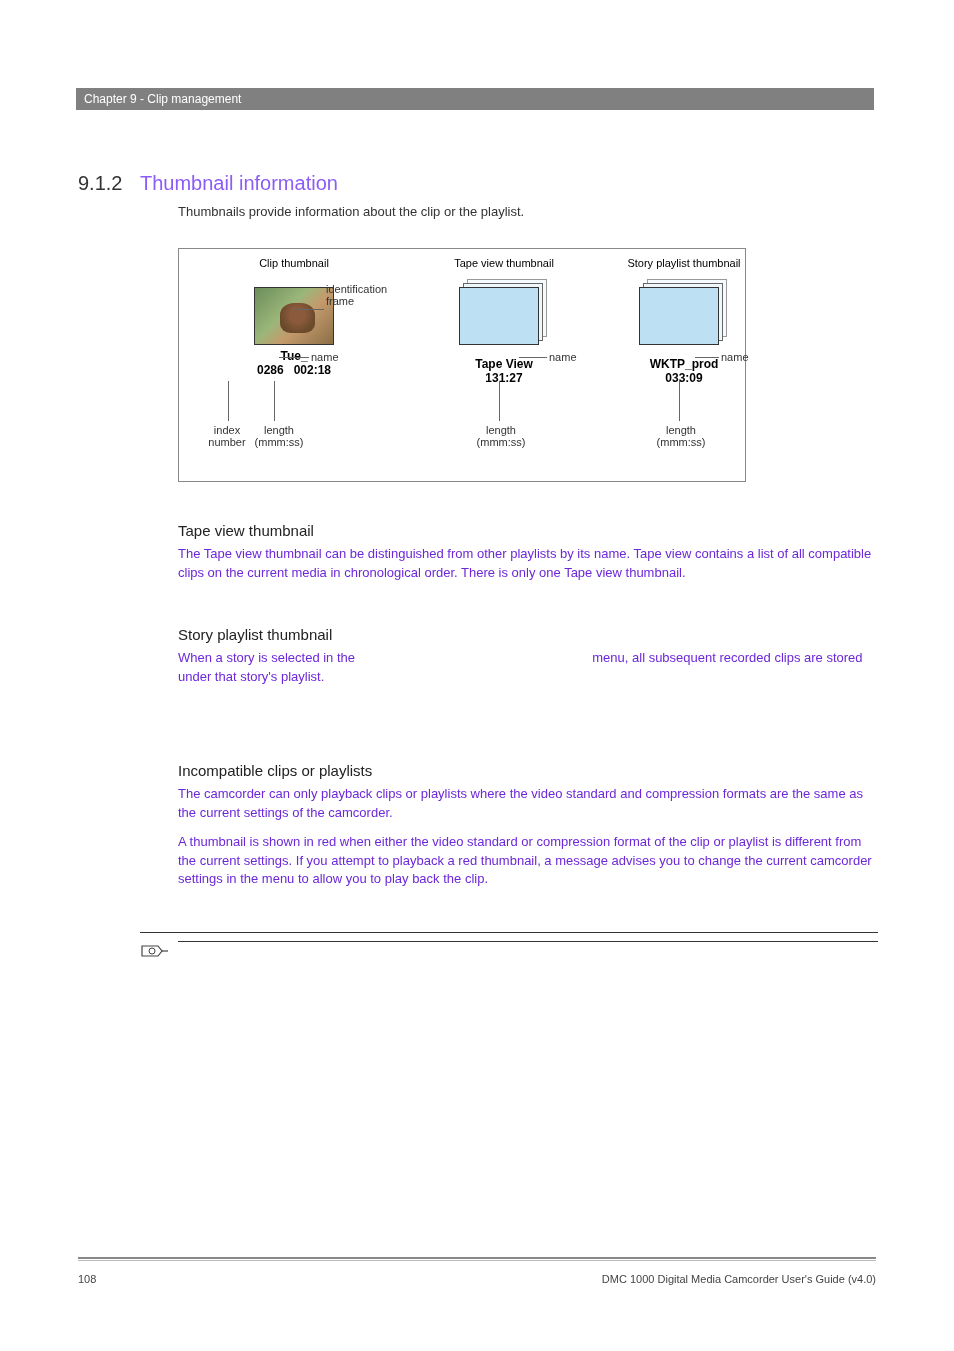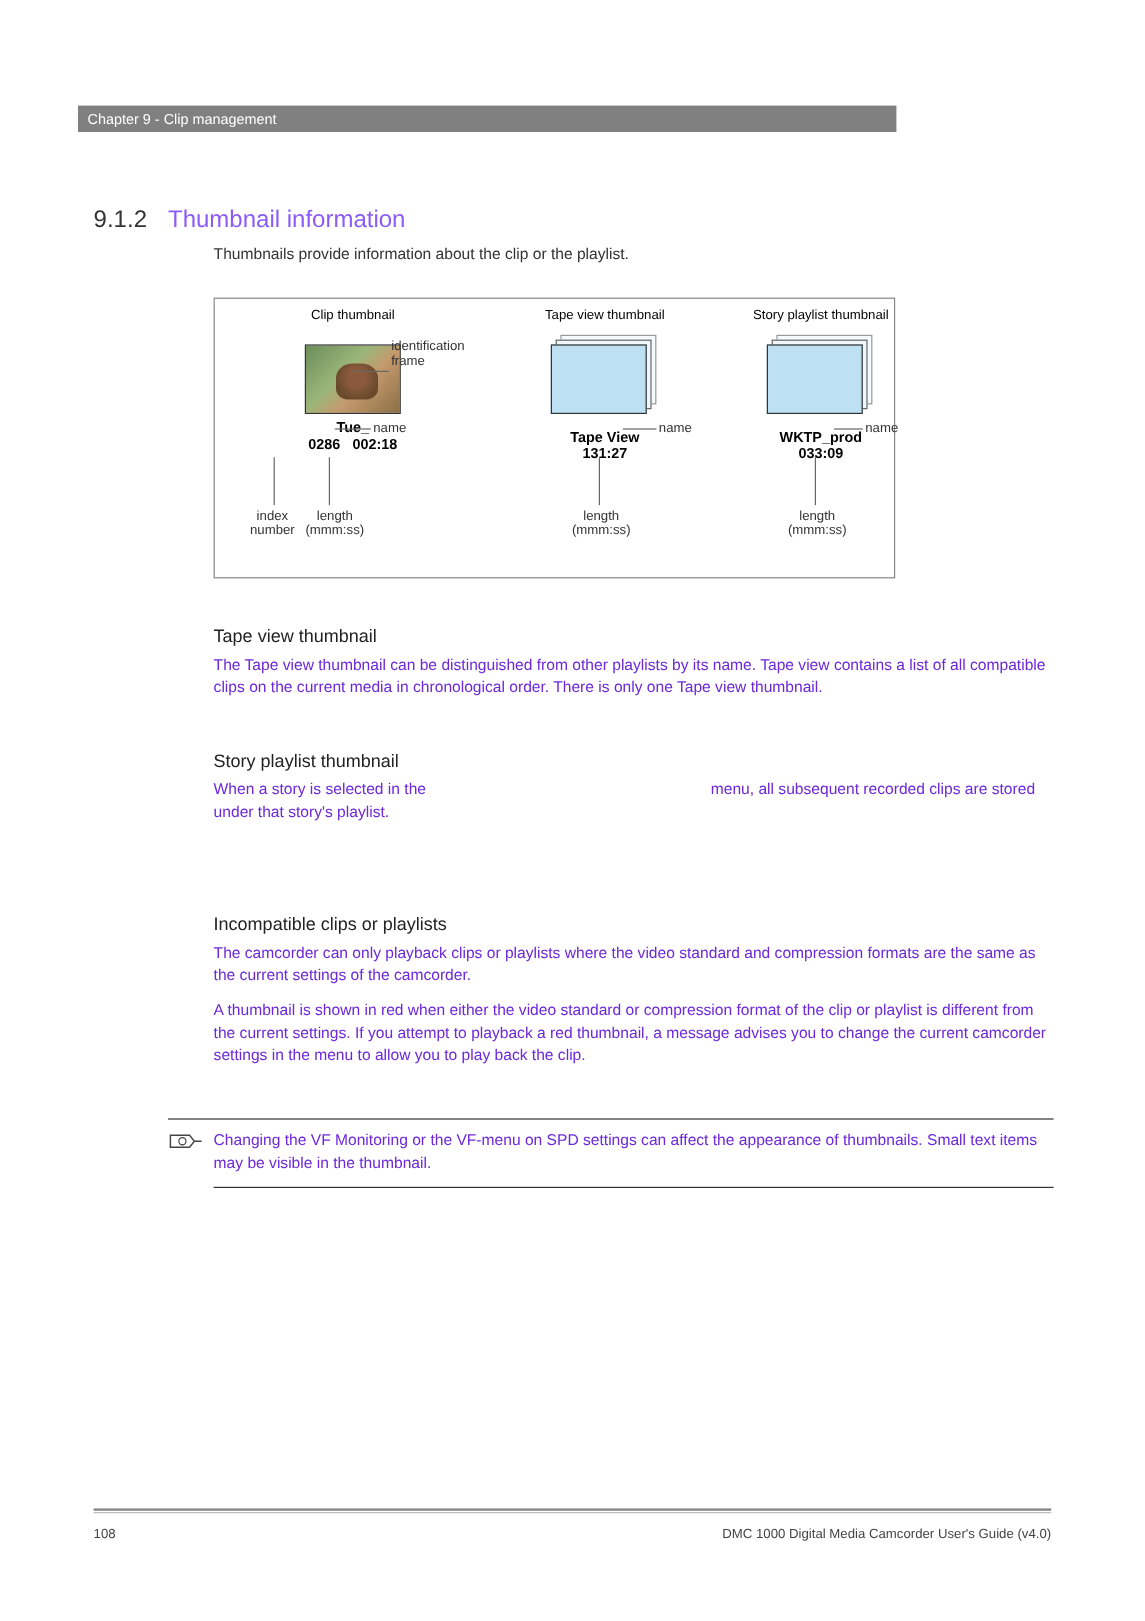--- a/index.html
+++ b/index.html
@@ -7,22 +7,22 @@
     font-family: Arial, Helvetica, sans-serif;
     background: #ffffff;
     width: 954px;
     height: 1351px;
     position: relative;
     color: #000;
   }
   .header-bar {
     position: absolute;
     top: 88px;
-    left: 65px;
-    width: 682px;
+    left: 76px;
+    width: 798px;
     height: 22px;
     background: #808080;
     color: #ffffff;
     font-size: 12px;
     padding-left: 8px;
     line-height: 22px;
   }
   .section-number {
     position: absolute;
     top: 172px;
@@ -278,20 +278,19 @@
 </div>
 
 <div class="note-block">
   <div class="note-rule"></div>
   <svg class="note-icon" viewBox="0 0 30 18">
     <path d="M2 4 L18 4 L22 9 L18 14 L2 14 Z" fill="none" stroke="#444" stroke-width="1.2"></path>
     <path d="M22 9 L28 9" stroke="#444" stroke-width="1.2"></path>
     <circle cx="12" cy="9" r="3" fill="none" stroke="#444" stroke-width="1"></circle>
   </svg>
   <div class="note-content">
-    <div class="para">Changing the VF Monitoring or the VF-menu on SPD settings can affect the appearance of thumbnails. Small text items may be visible in the thumbnail.</div>
     <div class="note-rule" style="margin-top:4px;"></div>
   </div>
 </div>
 
 <div class="footer-rule"></div>
 <div class="page-num">108</div>
 <div class="footer-text">DMC 1000 Digital Media Camcorder User's Guide (v4.0)</div>
 
 </body></html>

